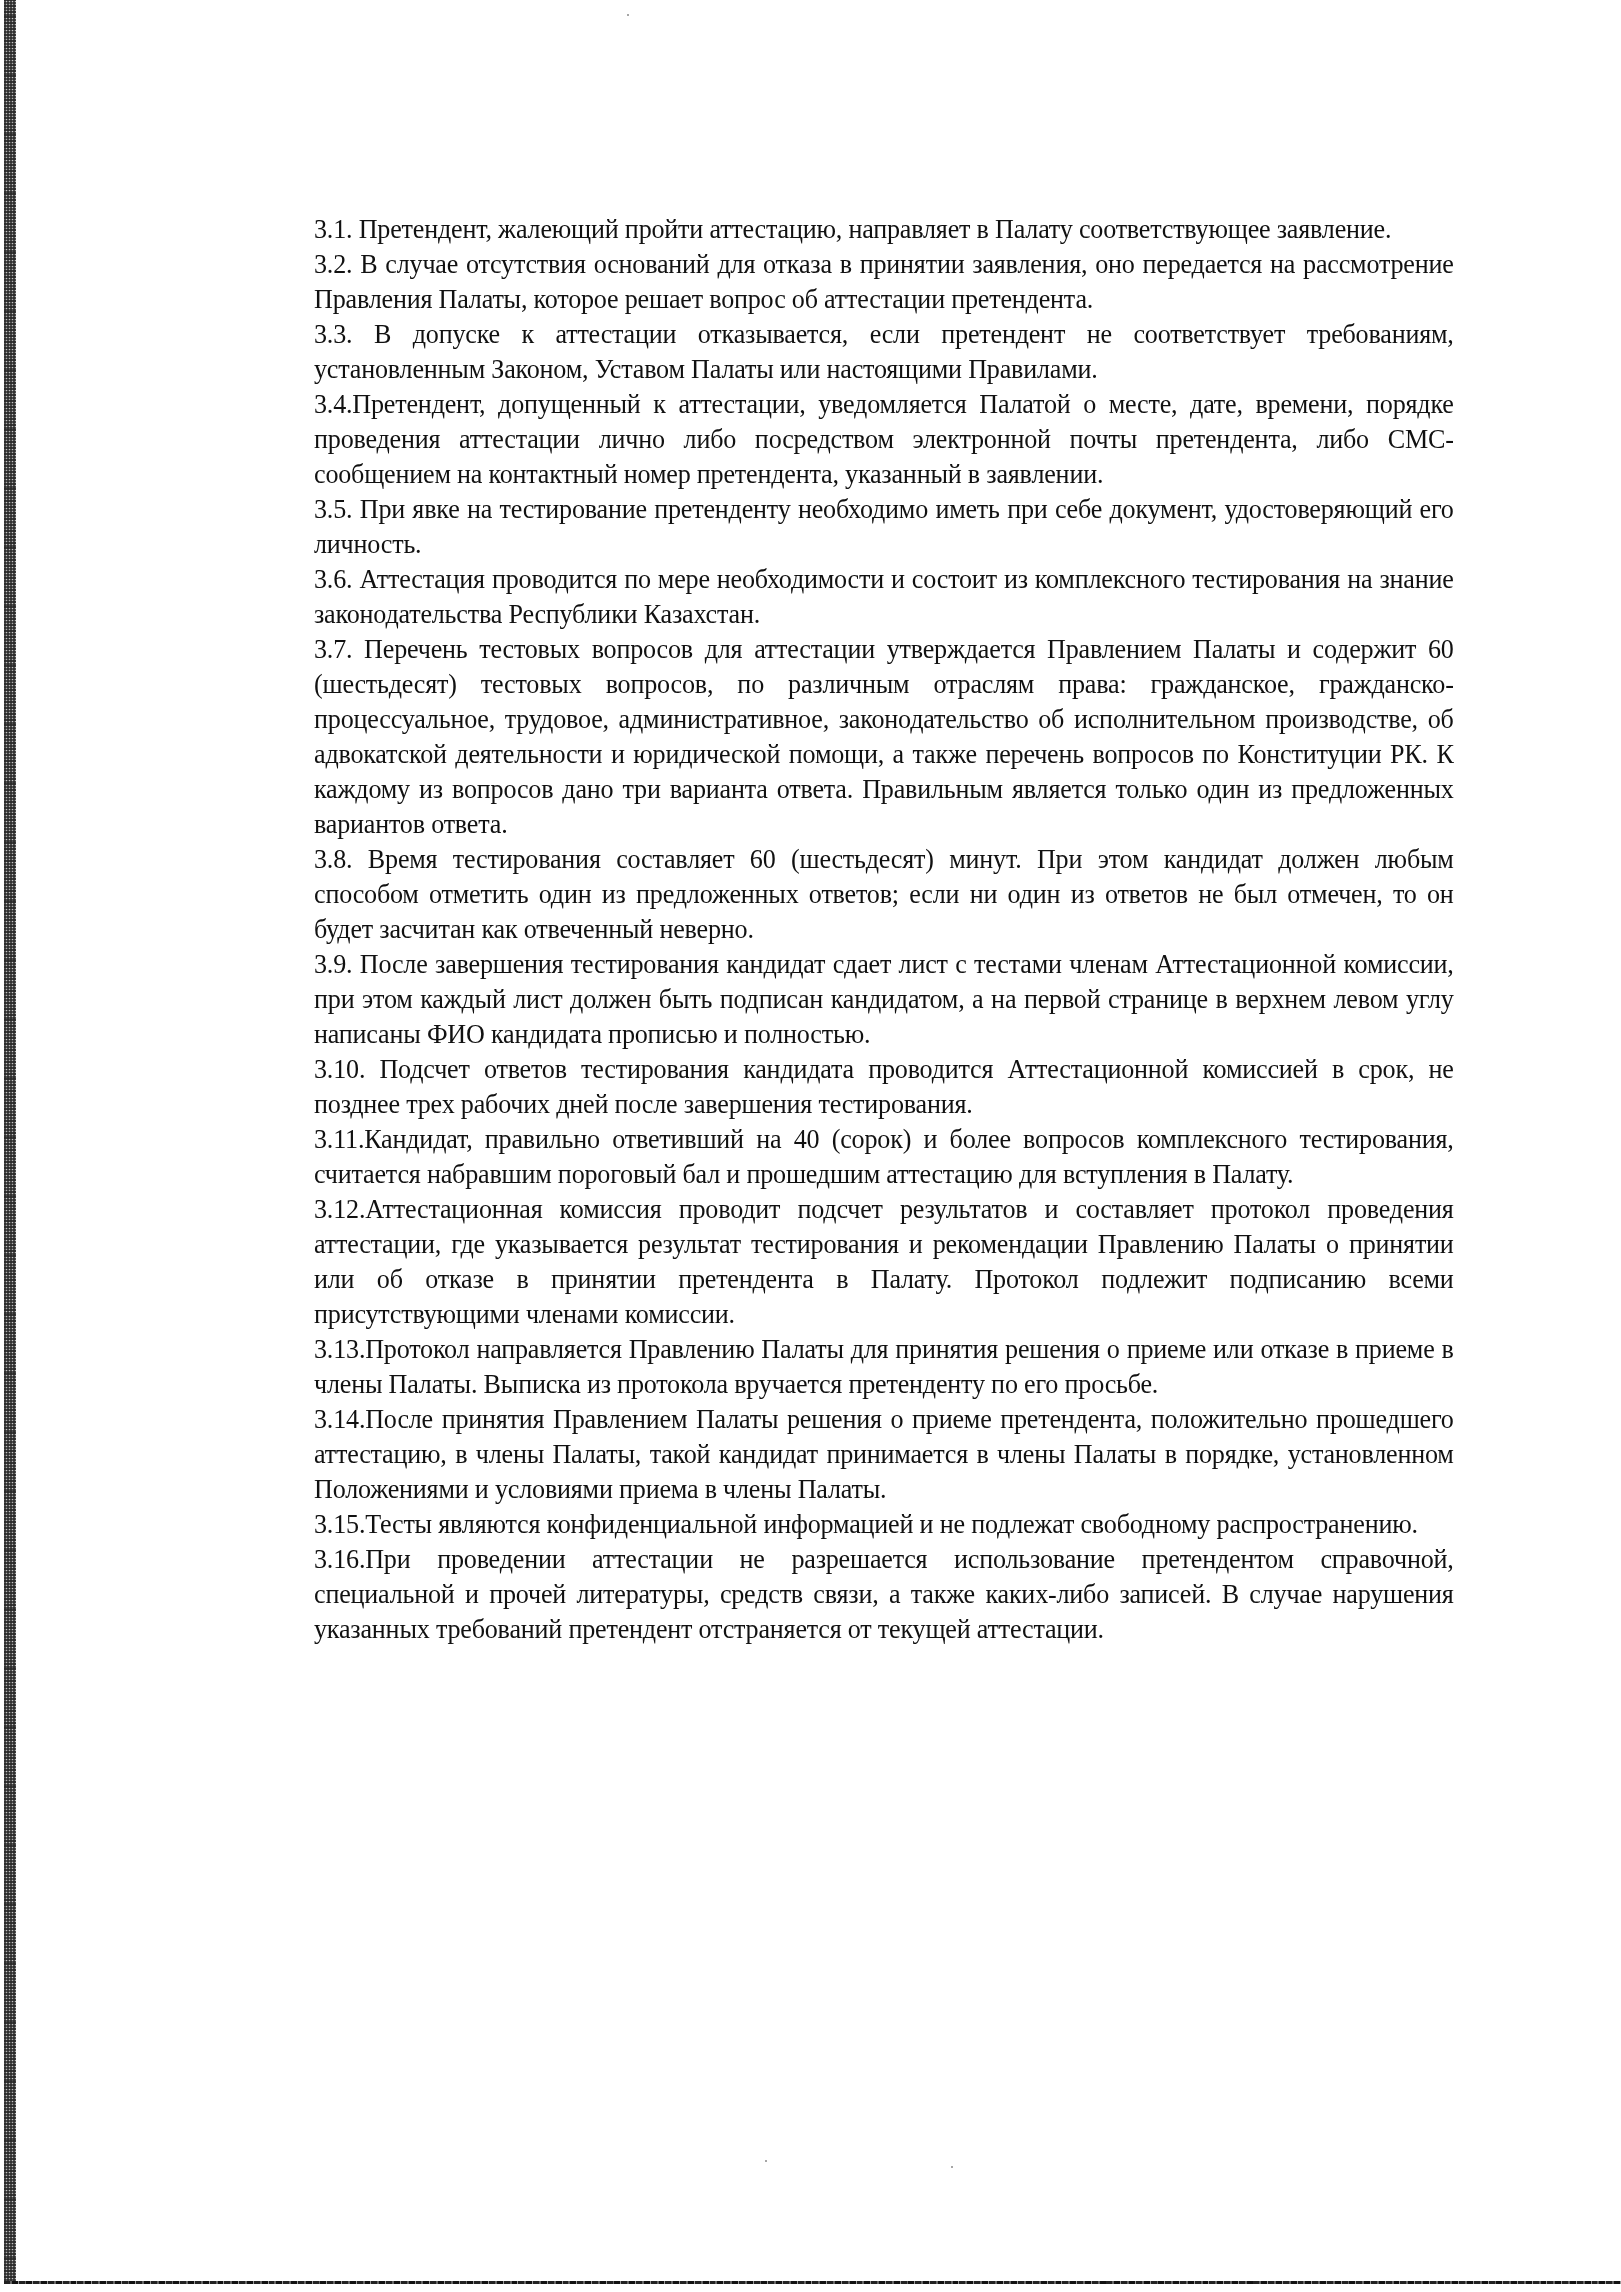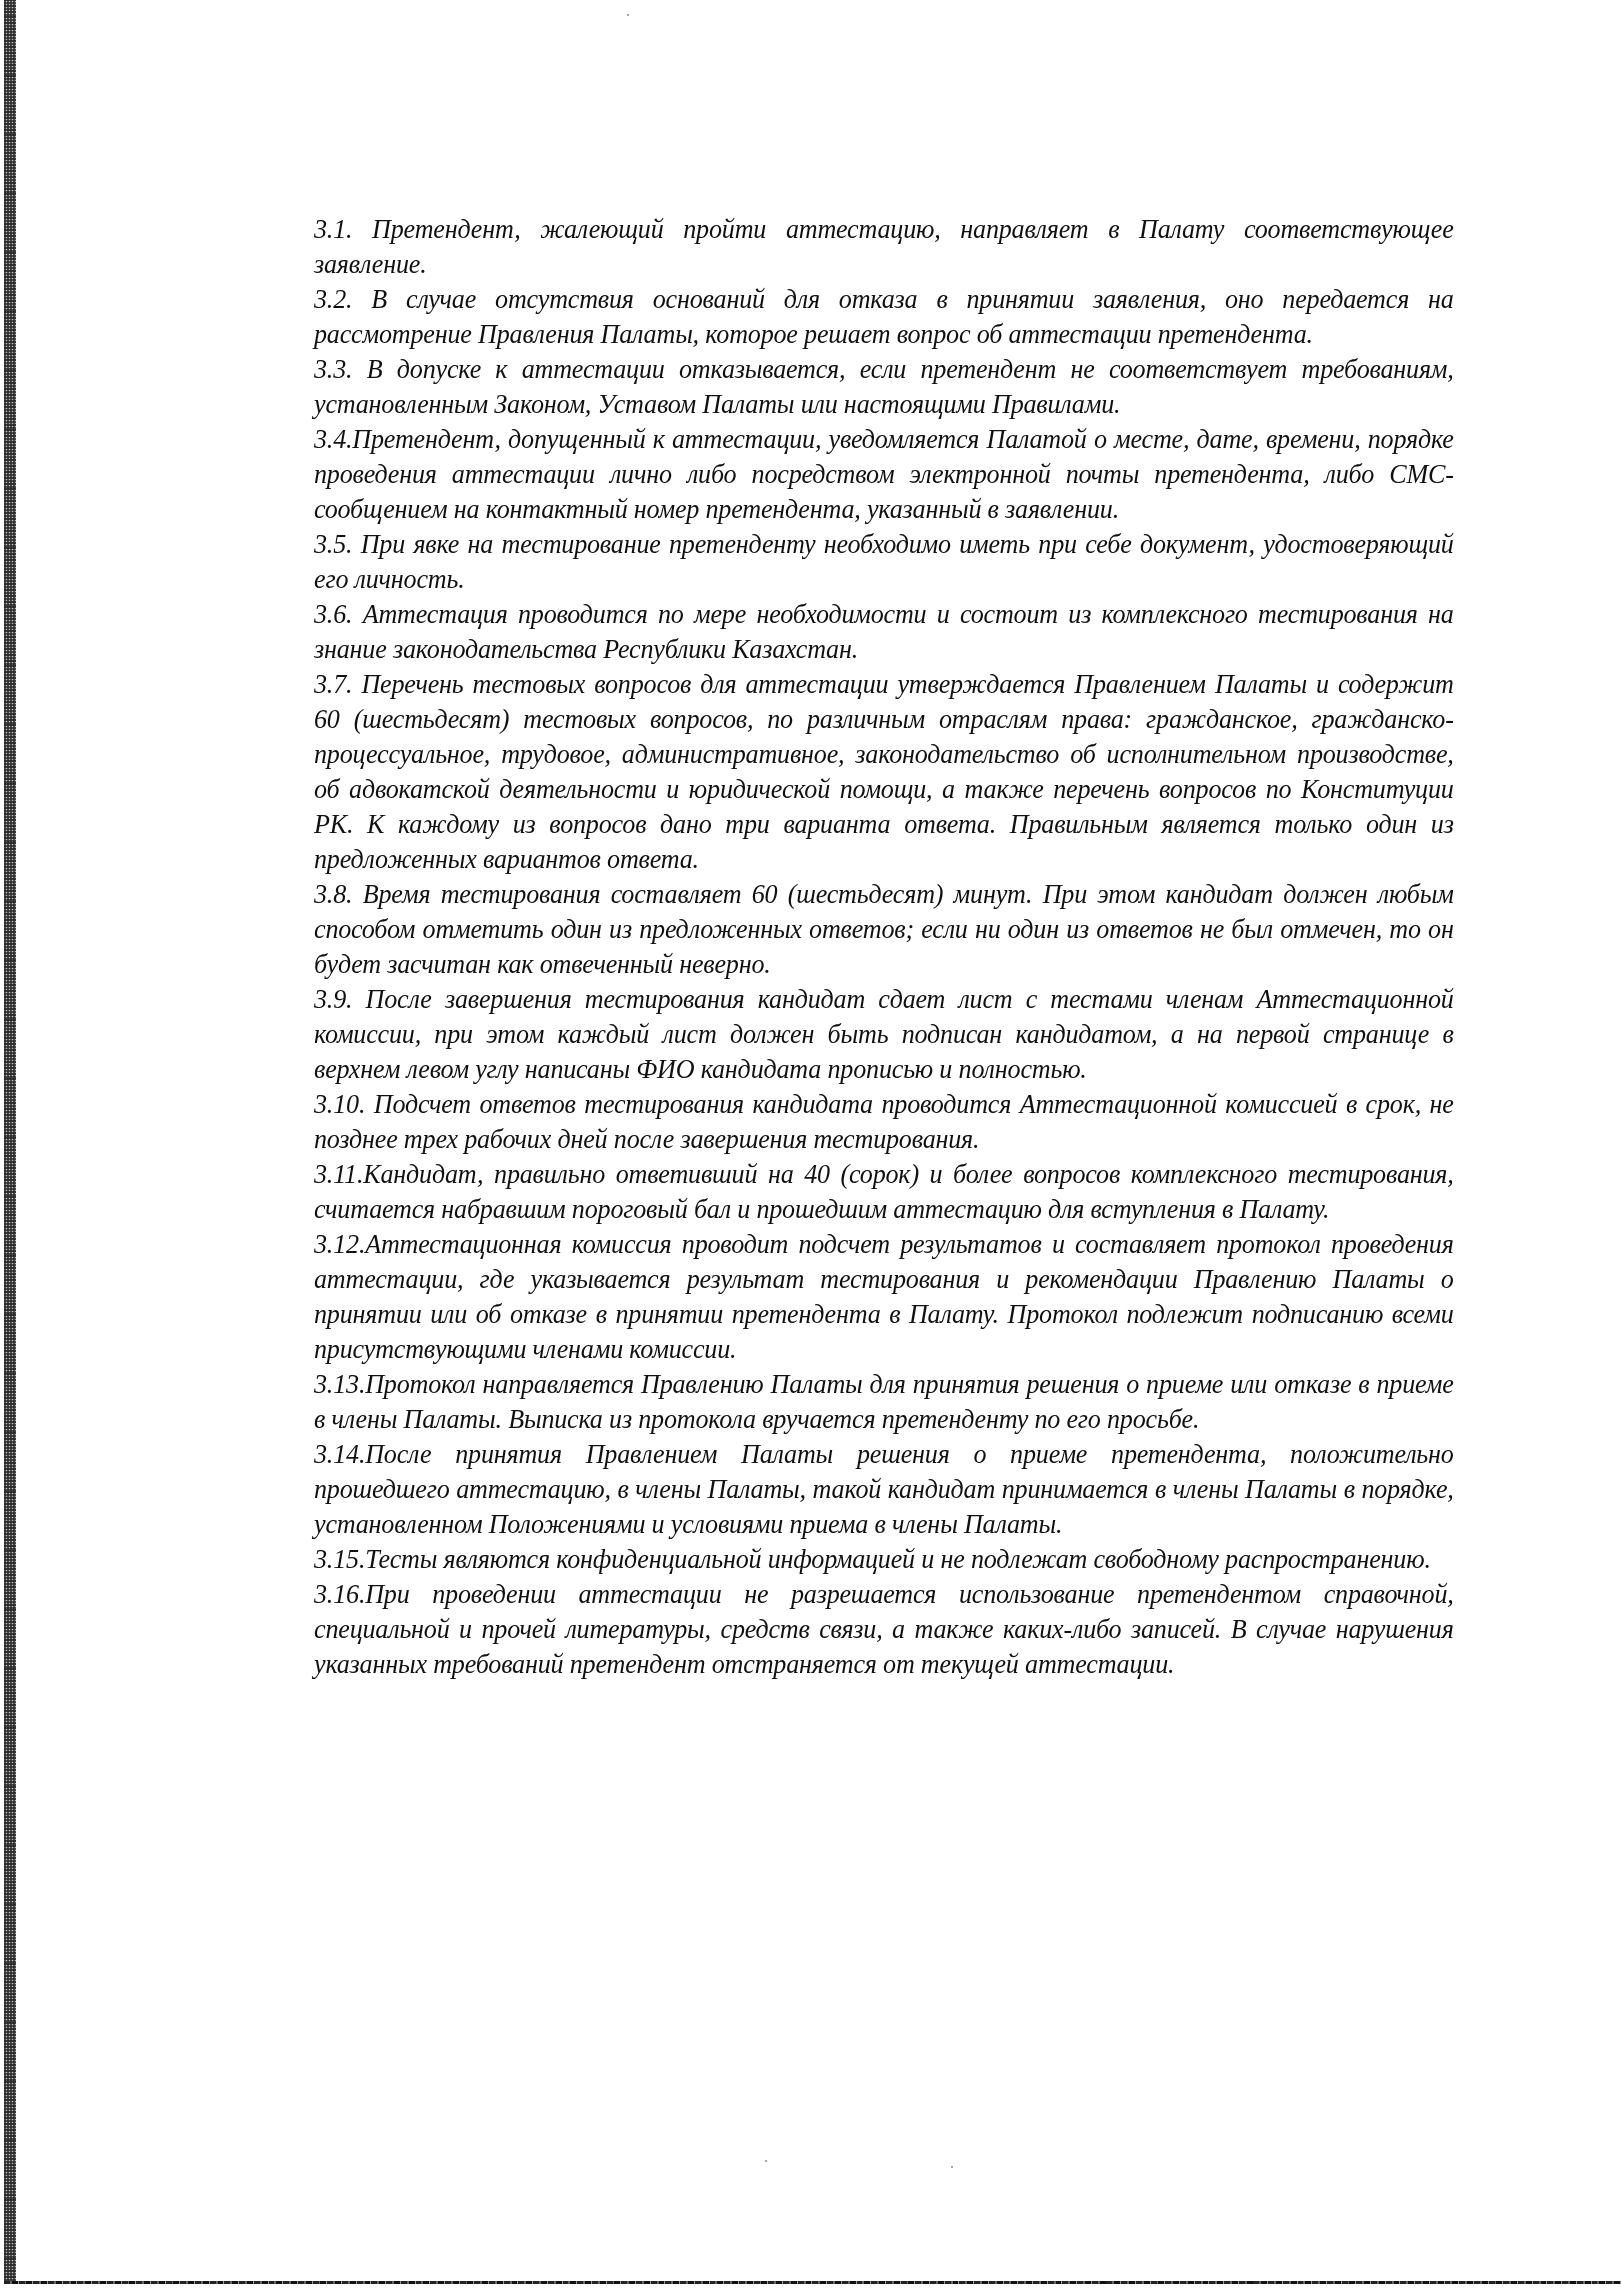--- a/index.html
+++ b/index.html
@@ -36,21 +36,20 @@
       position: absolute;
       width: 2px; height: 2px;
       background: #888;
       border-radius: 1px;
     }
     .page-body {
       position: absolute;
       left: 314px;
       top: 212px;
       width: 1157px;
-      font-style: italic;
     }
     .clause {
       margin: 0;
       font-size: 26.5px;
       line-height: 35px;
       text-align: justify;
       letter-spacing: -0.2px;
       transform: scaleX(0.985);
       transform-origin: left top;
     }

